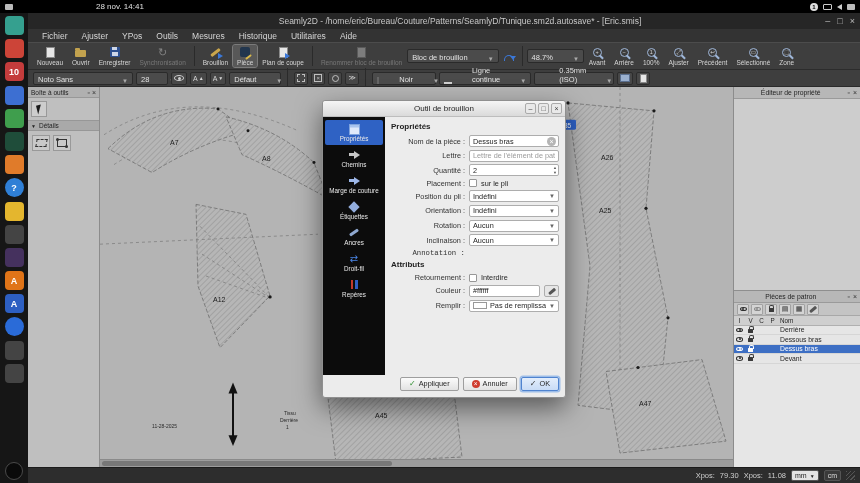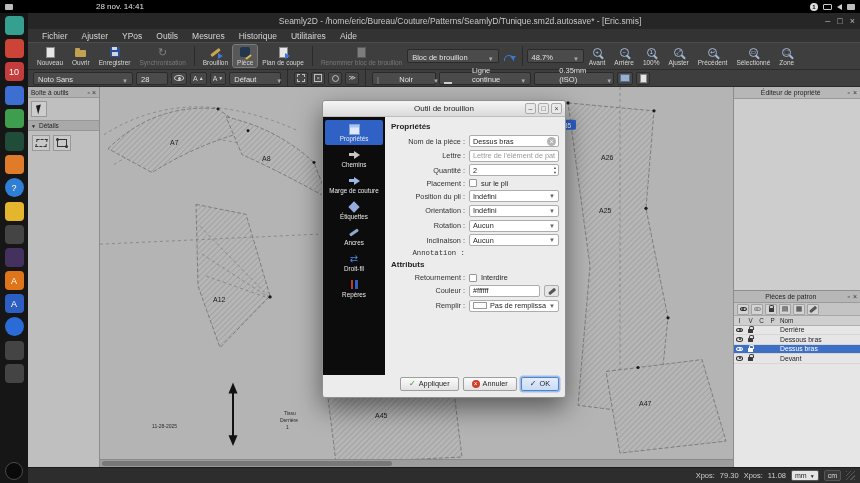--- a/index.html
+++ b/index.html
@@ -10,21 +10,21 @@
   .sysbar { position:absolute; left:0; top:0; width:860px; height:13px; background:#000; color:#e0e0e0; font-size:8px; display:flex; align-items:center; padding:0 5px; gap:6px; }
   .sysbar .clock { position:absolute; left:96px; }
   .sb-ico { width:8px; height:6px; background:#bbb; border-radius:1px; }
   .sysbar .right { margin-left:auto; display:flex; align-items:center; gap:5px; }
   .sb-circ { width:8px; height:8px; border-radius:50%; background:#ddd; color:#000; font-size:6px; line-height:8px; text-align:center; font-weight:bold; }
   .sb-rect { width:9px; height:6px; border:1px solid #ccc; border-radius:1px; }
   .sb-spk { width:0; height:0; border-top:3px solid transparent; border-bottom:3px solid transparent; border-right:5px solid #ccc; }
 
   
   .dock { position:absolute; left:0; top:13px; width:28px; bottom:0; background:#161616; display:flex; flex-direction:column; align-items:center; padding:3px 0 3px; gap:4.2px; }
-  .dock-ico { width:19px; height:19px; border-radius:4px; display:flex; align-items:center; justify-content:center; font-size:9px; font-weight:normal; color:#fff; flex-shrink:0; }
+  .dock-ico { width:19px; height:19px; border-radius:4px; display:flex; align-items:center; justify-content:center; font-size:9px; font-weight:bold; color:#fff; flex-shrink:0; }
   .dock-bottom { margin-top:auto; width:18px; height:18px; border-radius:50%; background:#0a0a0a; border:1px solid #4a4a4a; }
 
   
   .win { position:absolute; left:28px; top:13px; right:0; bottom:0; display:flex; flex-direction:column; background:#3c3c3c; }
   .titlebar { height:16px; background:#262626; color:#c9c9c9; font-size:8.5px; display:flex; align-items:center; justify-content:center; position:relative; flex-shrink:0;padding-left:32px; }
   .win-ctrls { position:absolute; right:5px; top:0; height:16px; display:flex; align-items:center; gap:7px; font-size:9px; color:#bbb; }
   .menubar { height:13px; background:#333; color:#d6d6d6; font-size:8.5px; display:flex; align-items:center; padding-left:8px; gap:2px; flex-shrink:0; }
   .menu-item { padding:0 6px; }
 
   

